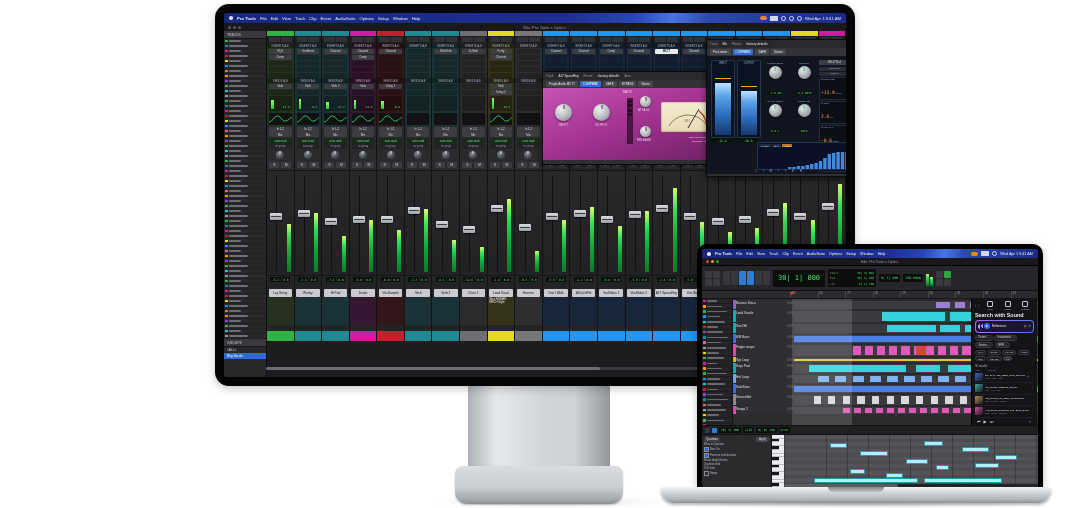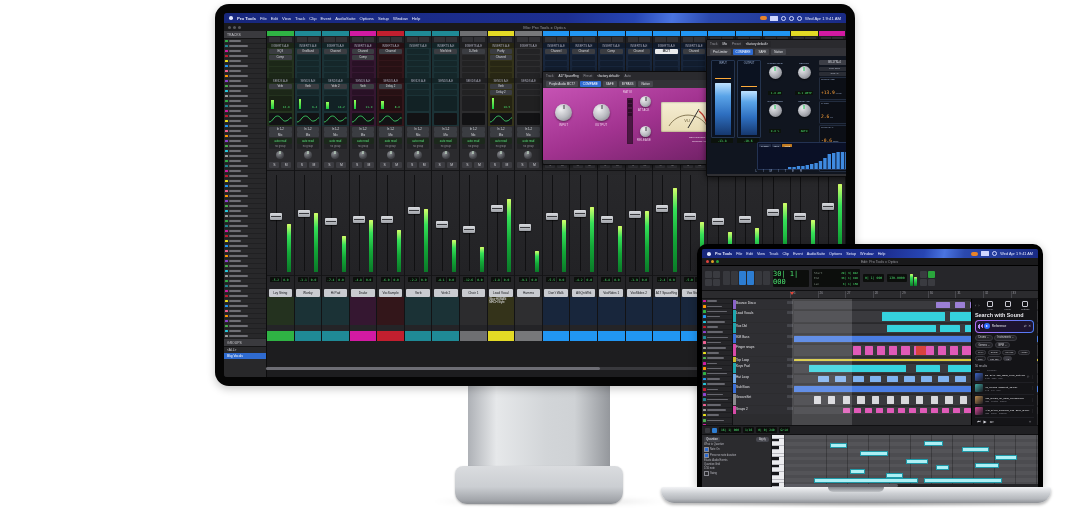--- a/index.html
+++ b/index.html
@@ -141,21 +141,21 @@
   .mb-menubar{height:9px;font-size:3.8px;}
   .mb-titlebar{height:7px;}
   .mb-titlebar .titletext{font-size:3.6px;}
   .toolbar{height:24px;background:#26262a;border-bottom:1px solid #101012;display:flex;align-items:center;gap:3px;padding:0 3px;}
   .tbGrid{display:grid;grid-template-columns:7px 7px;grid-auto-rows:7px;gap:1px;}
   .tbGrid i{background:#3a3b40;border-radius:1px;}
   .tbTools{display:flex;gap:1px;}
   .tbTools i{width:7px;height:14px;background:#37383d;border-radius:1px;}
   .tbTools i.on{background:#2d7dd2;}
   .lcd{background:#0c0e0c;border-radius:1px;color:#4ae06e;font-family:"DejaVu Sans Mono",monospace;display:flex;align-items:center;justify-content:center;}
-  .lcdMain{width:36px;height:17px;font-size:7px;}
+  .lcdMain{width:52px;height:17px;font-size:7px;}
   .selPanel{width:44px;height:18px;background:#0c0e0c;border-radius:1px;display:flex;flex-direction:column;justify-content:space-evenly;padding:0 2px;}
   .selPanel div{display:flex;justify-content:space-between;font-size:2.8px;color:#4ae06e;font-family:"DejaVu Sans Mono",monospace;}
   .selPanel em{font-style:normal;color:#7d8a7f;}
   .chipLcd{height:8px;padding:0 2px;font-size:3.2px;}
   .tbMeters{display:flex;gap:1px;height:16px;align-items:flex-end;}
   .tbMeters i{width:3px;background:linear-gradient(180deg,#d5ff6a,#35e058 30%,#0a7a28);border-radius:0.5px;}
   .ruler{height:7px;background:#2b2b2e;border-bottom:1px solid #151517;position:relative;display:flex;align-items:center;}
   .rulerNums{position:absolute;left:88px;right:0;top:0;bottom:0;display:flex;}
   .rulerNums span{width:28px;font-size:3px;color:#9a9aa2;border-left:0.5px solid #47474c;padding-left:1px;box-sizing:border-box;}
   .playheadTri{position:absolute;left:88px;top:1px;width:0;height:0;border-left:2px solid transparent;border-right:2px solid transparent;border-top:3px solid #e04438;}

